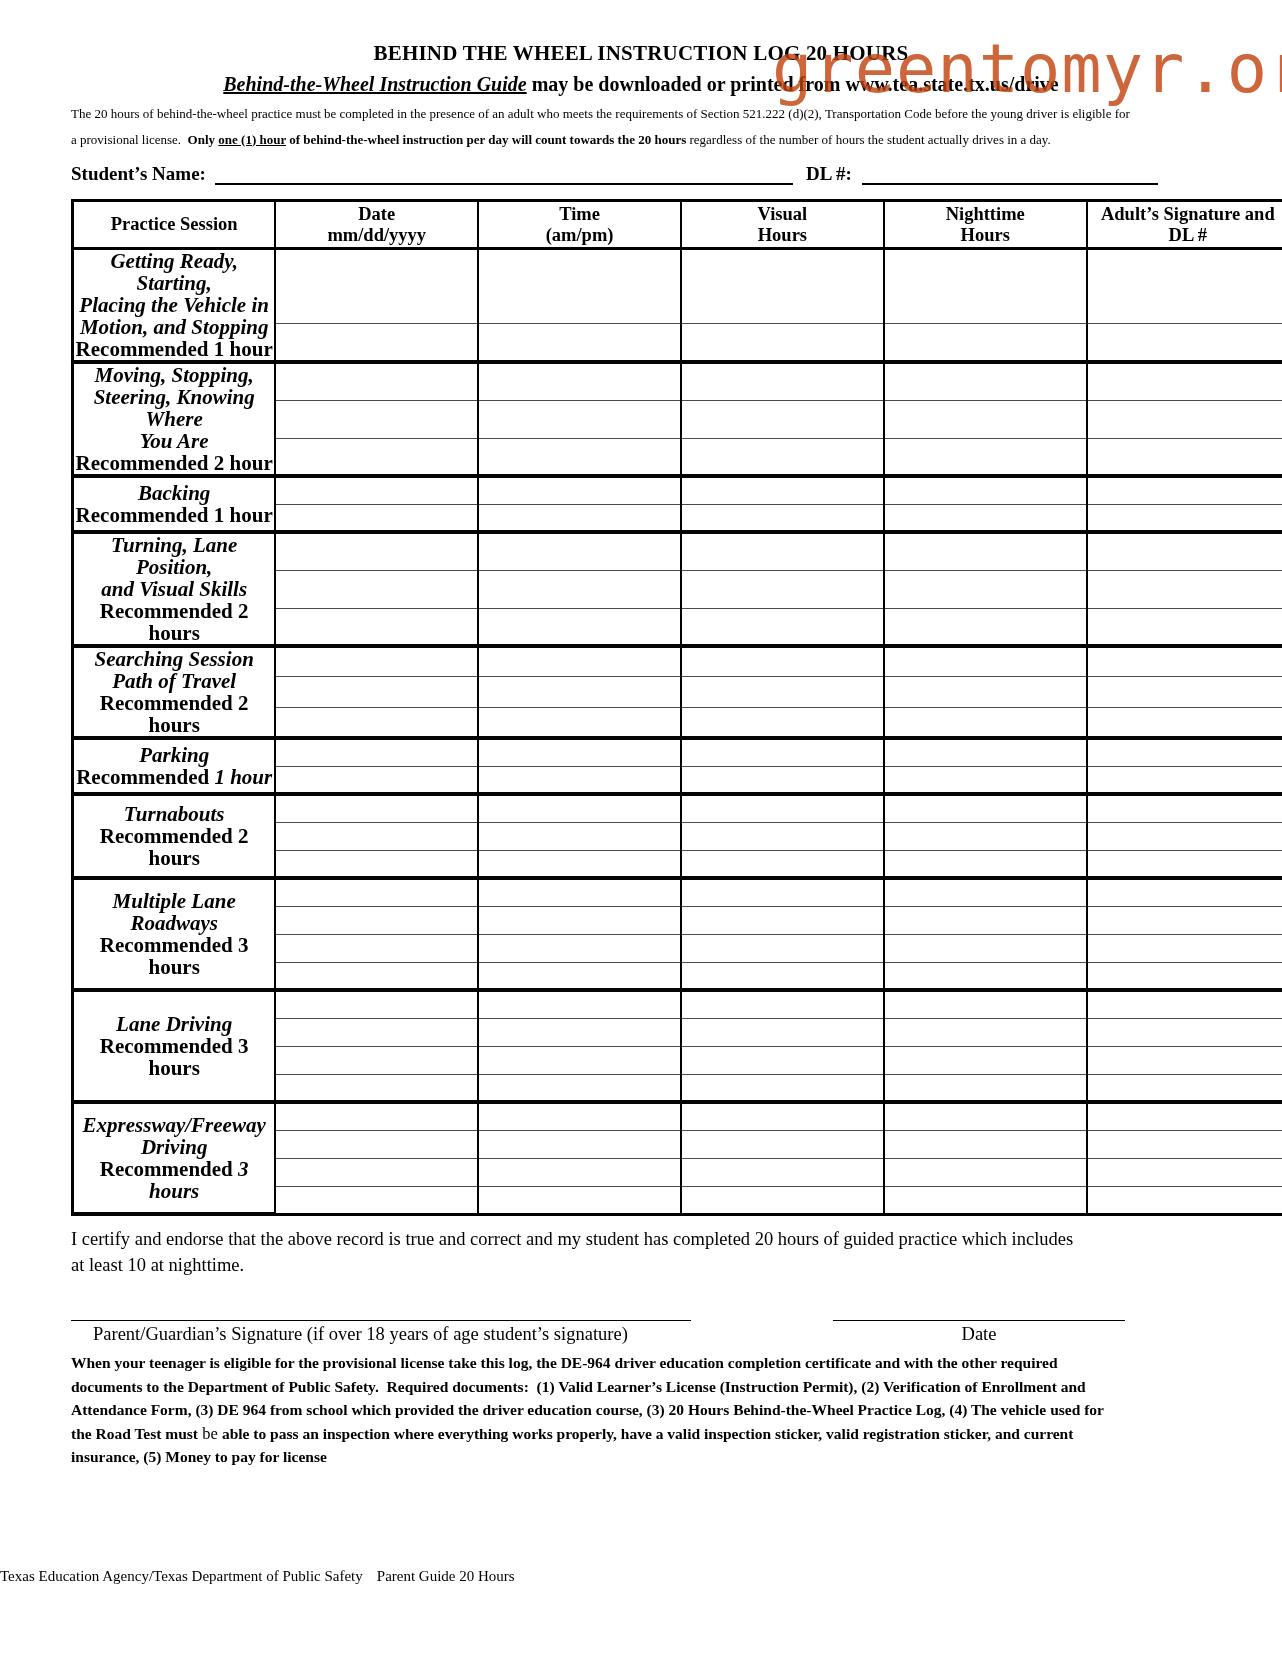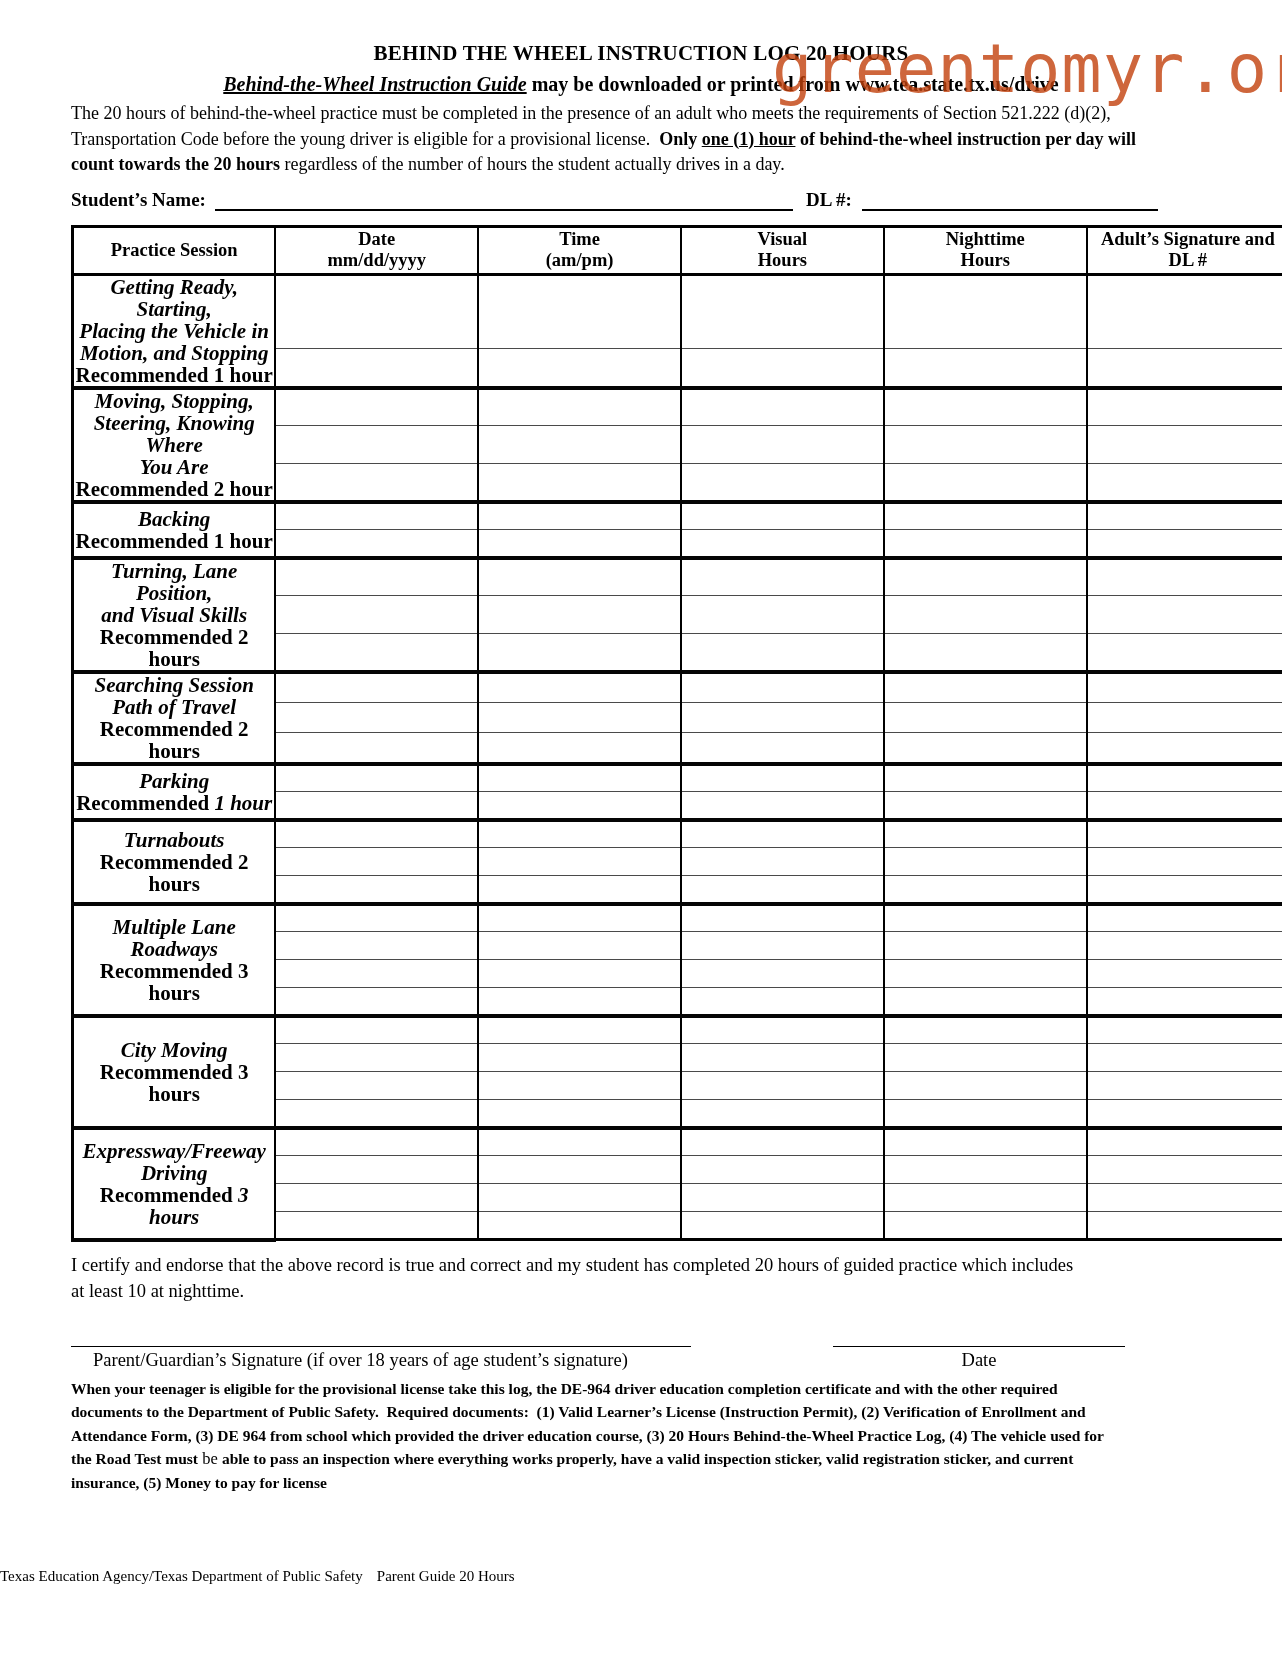--- a/index.html
+++ b/index.html
@@ -29,21 +29,21 @@
     text-align:center; font-weight:bold; font-size:21px;
     letter-spacing:.2px;
   }
   .subtitle {
     text-align:center; font-weight:bold; font-size:20px;
     margin-top:7px;
   }
   .subtitle .guide { font-style:italic; text-decoration:underline; }
 
   .intro {
-    margin-top:5px; font-size:18px; line-height:25.5px;
+    margin-top:5px; font-size:13px; line-height:25.5px;
     width:1066px; text-align:left;
   }
   .intro .b { font-weight:bold; }
   .intro .bu { font-weight:bold; text-decoration:underline; }
 
   .student-line {
     margin-top:7px; display:flex; align-items:flex-end;
     font-size:19px; font-weight:bold; height:26px;
   }
   .blank-line { border-bottom:2.5px solid #000; height:24px; }
@@ -343,21 +343,21 @@
           </tr>
           <tr class="section-end" style="height: 28px;">
             <td class="blank"></td>
             <td class="blank"></td>
             <td class="blank"></td>
             <td class="blank"></td>
             <td class="blank"></td>
           </tr>
           <tr style="height: 28px;">
             <td class="sess-label" rowspan="4">
-              <div class="t-line">City Moving</div>
+              <div class="t-line">Lane Driving</div>
               <div class="rec"><span>Recommended 3 hours</span></div>
             </td>
             <td class="blank"></td>
             <td class="blank"></td>
             <td class="blank"></td>
             <td class="blank"></td>
             <td class="blank"></td>
           </tr>
           <tr style="height: 28px;">
             <td class="blank"></td>

